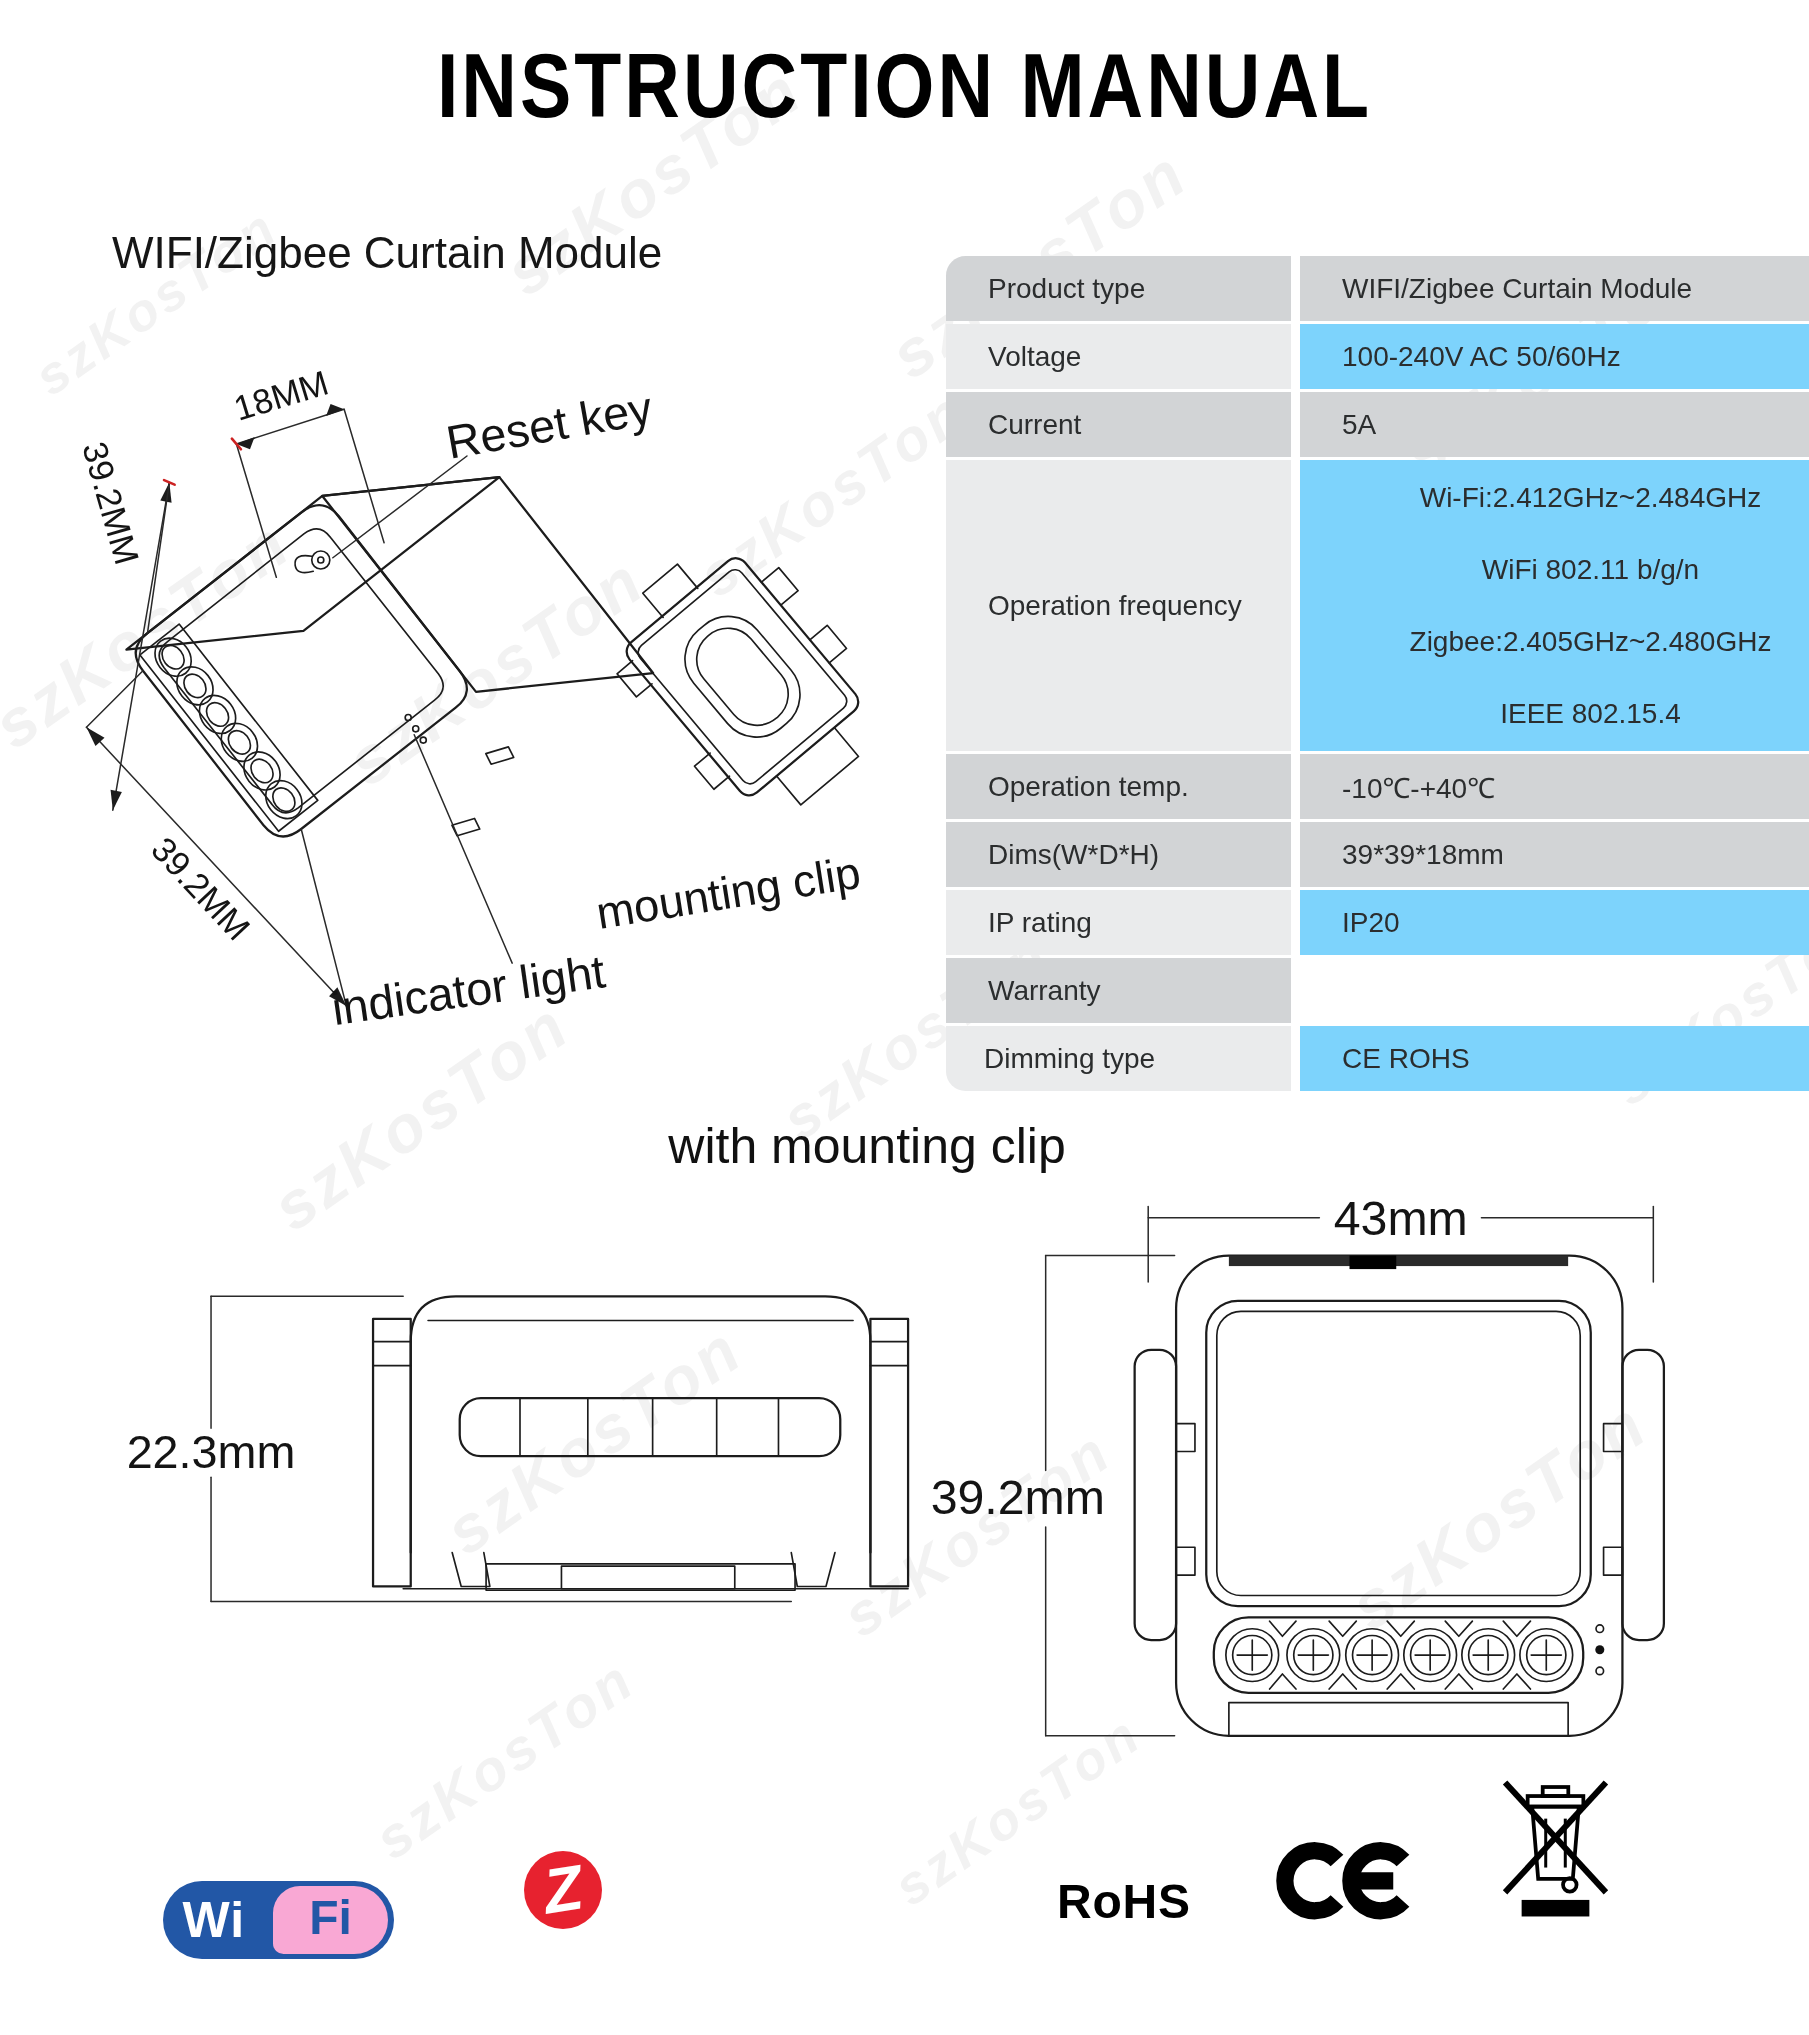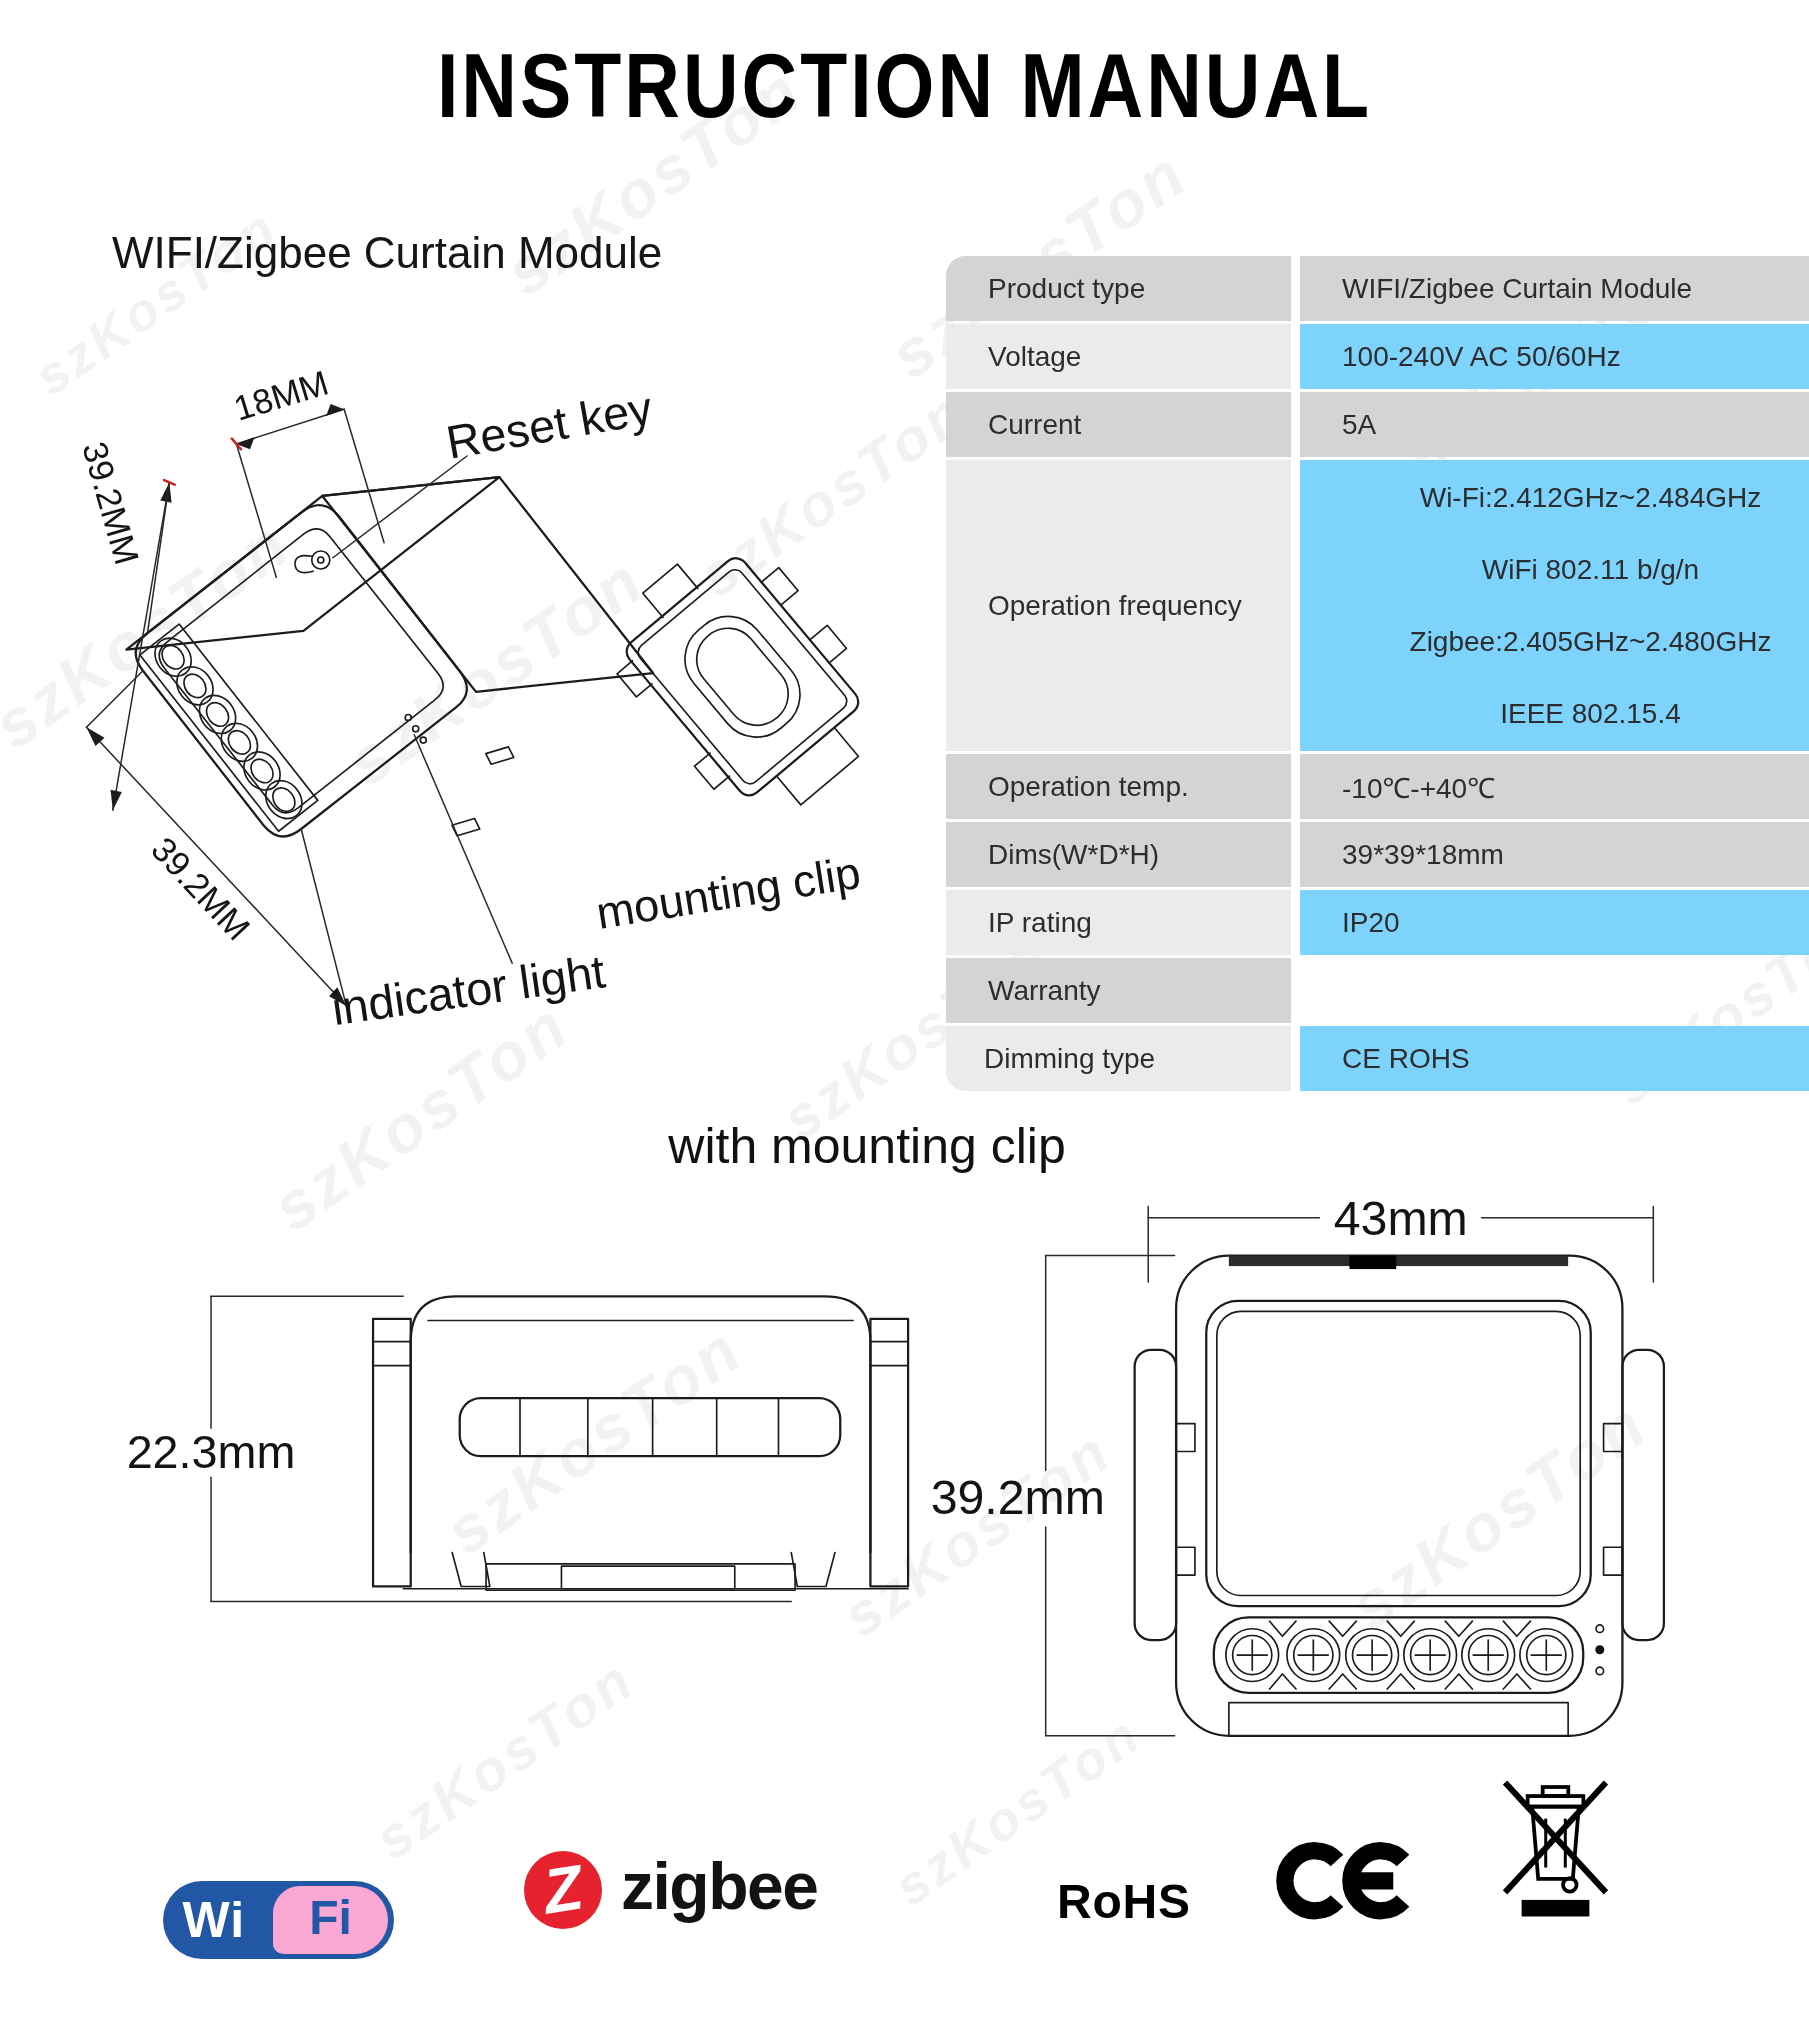--- a/index.html
+++ b/index.html
@@ -346,21 +346,20 @@
     </div>
   </div>
 
   <div class="zb-circle layer" style="background:#e7222f;">
     <svg width="78" height="78" viewBox="0 0 104 104" style="left:0;top:0;">
       <g transform="rotate(-9 52 52)">
         <text x="52" y="80" font-size="84" font-weight="700" font-style="italic" fill="#ffffff" text-anchor="middle" font-family="Liberation Sans, sans-serif">Z</text>
       </g>
     </svg>
   </div>
-  <div class="zb-word layer">zigbee</div>
 
   <div class="rohs layer">RoHS</div>
 
   <svg class="layer" style="left:1275px;top:1838px;" width="151" height="84" viewBox="0 0 200 112" aria-label="CE">
     <path d="M 82 30 A 40 40 0 1 0 82 84" fill="none" stroke="#000" stroke-width="23"></path>
     <path d="M 170 30 A 40 40 0 1 0 170 84" fill="none" stroke="#000" stroke-width="23"></path>
     <line x1="100" y1="57" x2="157" y2="57" stroke="#000" stroke-width="23"></line>
   </svg>
 
   <svg class="layer" style="left:1499px;top:1781px;" width="113" height="143" viewBox="0 0 150 190" aria-label="WEEE crossed-out wheeled bin">

